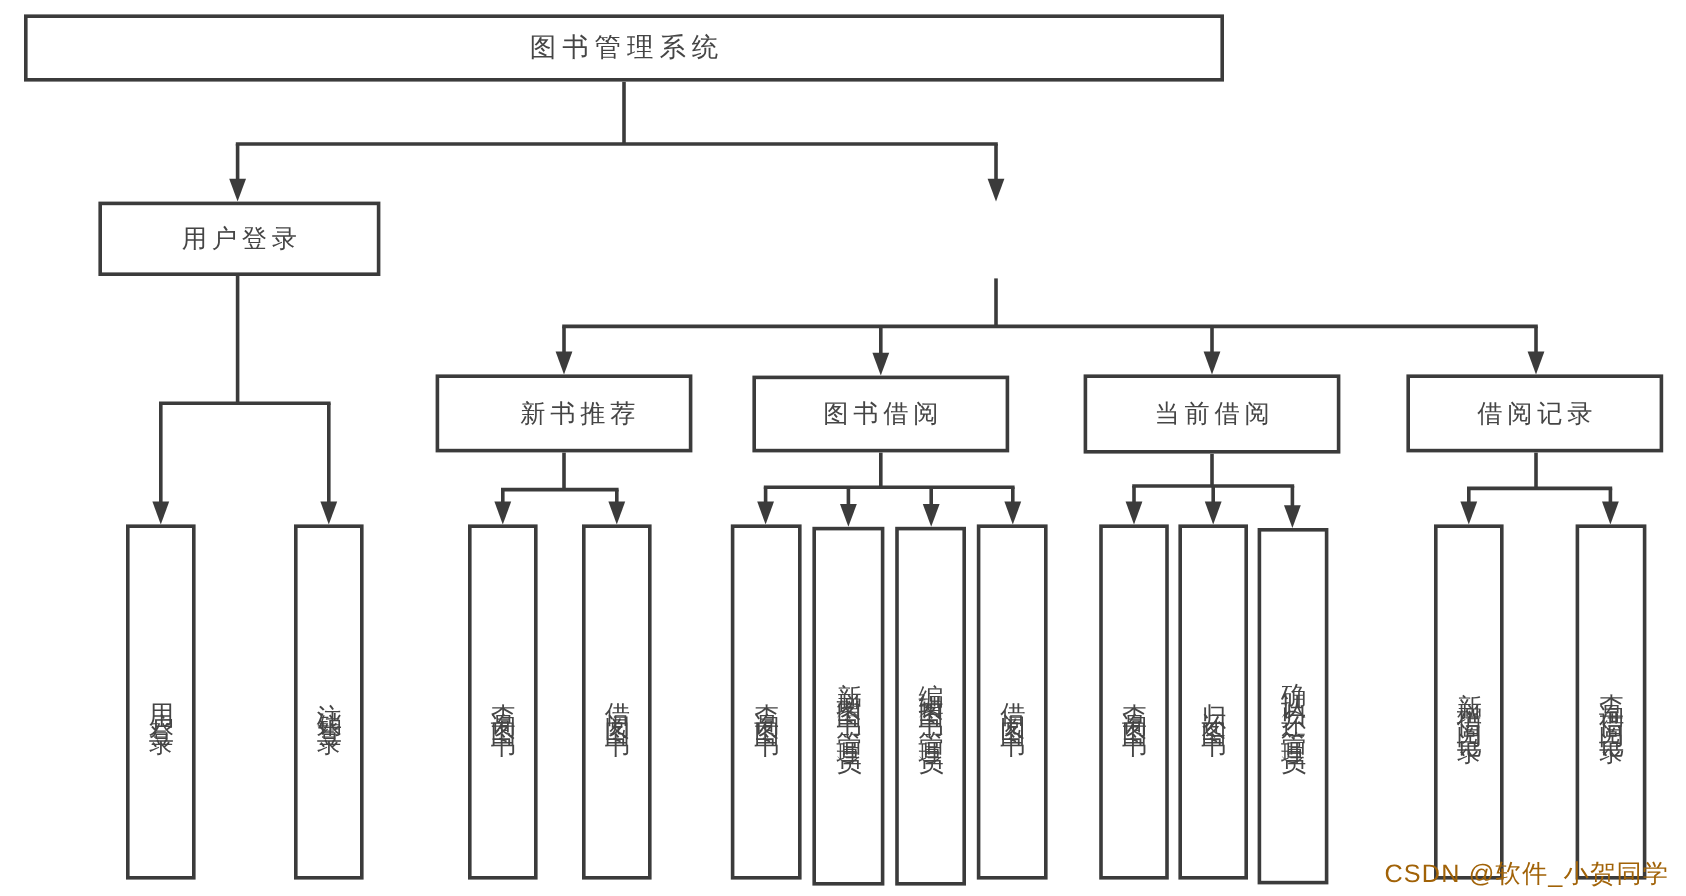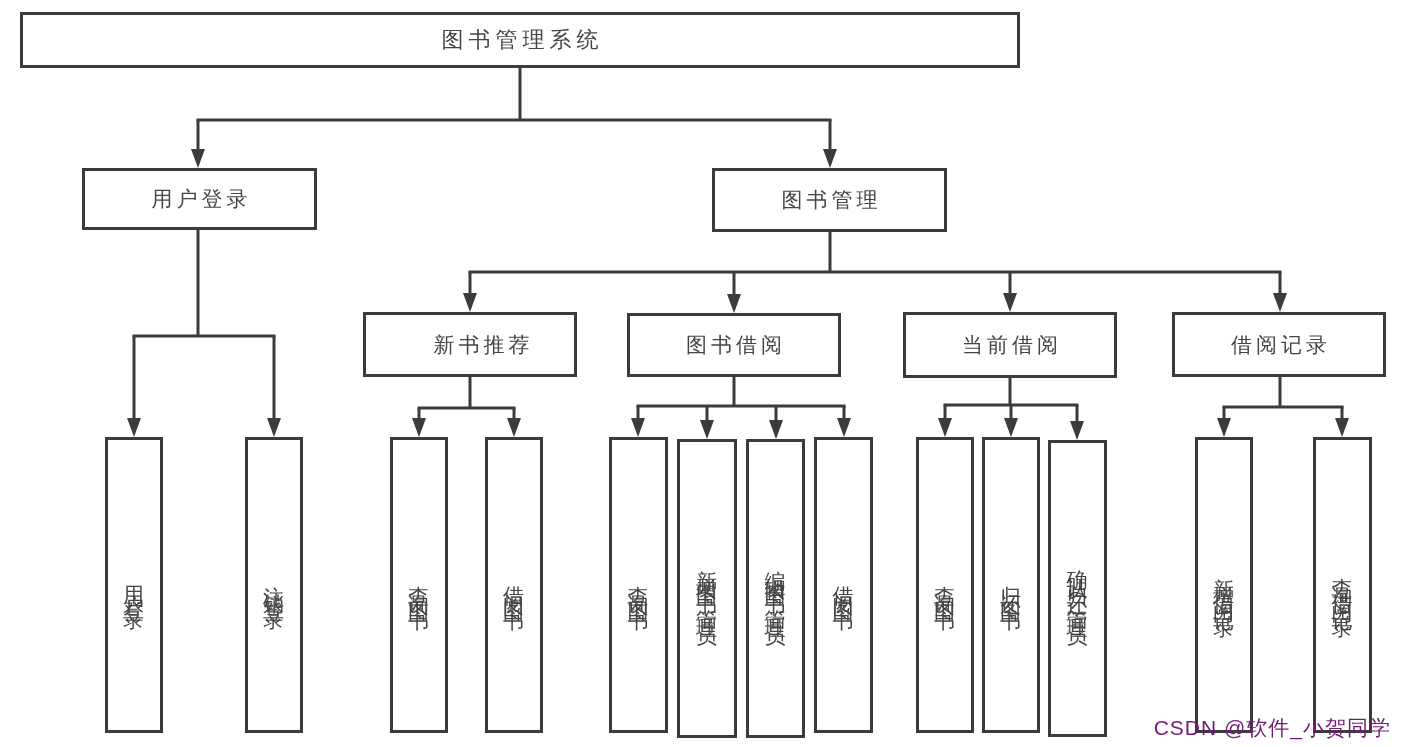--- a/index.html
+++ b/index.html
@@ -51,21 +51,21 @@
     font-size: 21px;
     letter-spacing: 8px;
     line-height: 1;
     white-space: nowrap;
   }
   .watermark {
     position: absolute;
     right: 14px;
     top: 714px;
     font-size: 21px;
-    color: #701a75;
+    color: #a16207;
     letter-spacing: 1px;
     white-space: nowrap;
   }
 </style>
 </head>
 <body>
 
 <div class="canvas">
 
   <svg class="connectors" viewBox="0 0 1405 747" xmlns="http://www.w3.org/2000/svg">
@@ -135,23 +135,20 @@
     </g>
   </svg>
 
   <div class="node node-h node-root" style="left:20px; top:12px; width:1000px; height:56px;">
     <span>图书管理系统</span>
   </div>
 
   <div class="node node-h" style="left:82px; top:168px; width:235px; height:62px;">
     <span>用户登录</span>
   </div>
-  <div class="node node-h" style="left:712px; top:168px; width:235px; height:64px;">
-    <span>图书管理</span>
-  </div>
 
   <div class="node node-h" style="left:363px; top:312px; width:214px; height:65px;padding-left:23px;">
     <span>新书推荐</span>
   </div>
   <div class="node node-h" style="left:627px; top:313px; width:214px; height:64px;">
     <span>图书借阅</span>
   </div>
   <div class="node node-h" style="left:903px; top:312px; width:214px; height:66px;">
     <span>当前借阅</span>
   </div>

